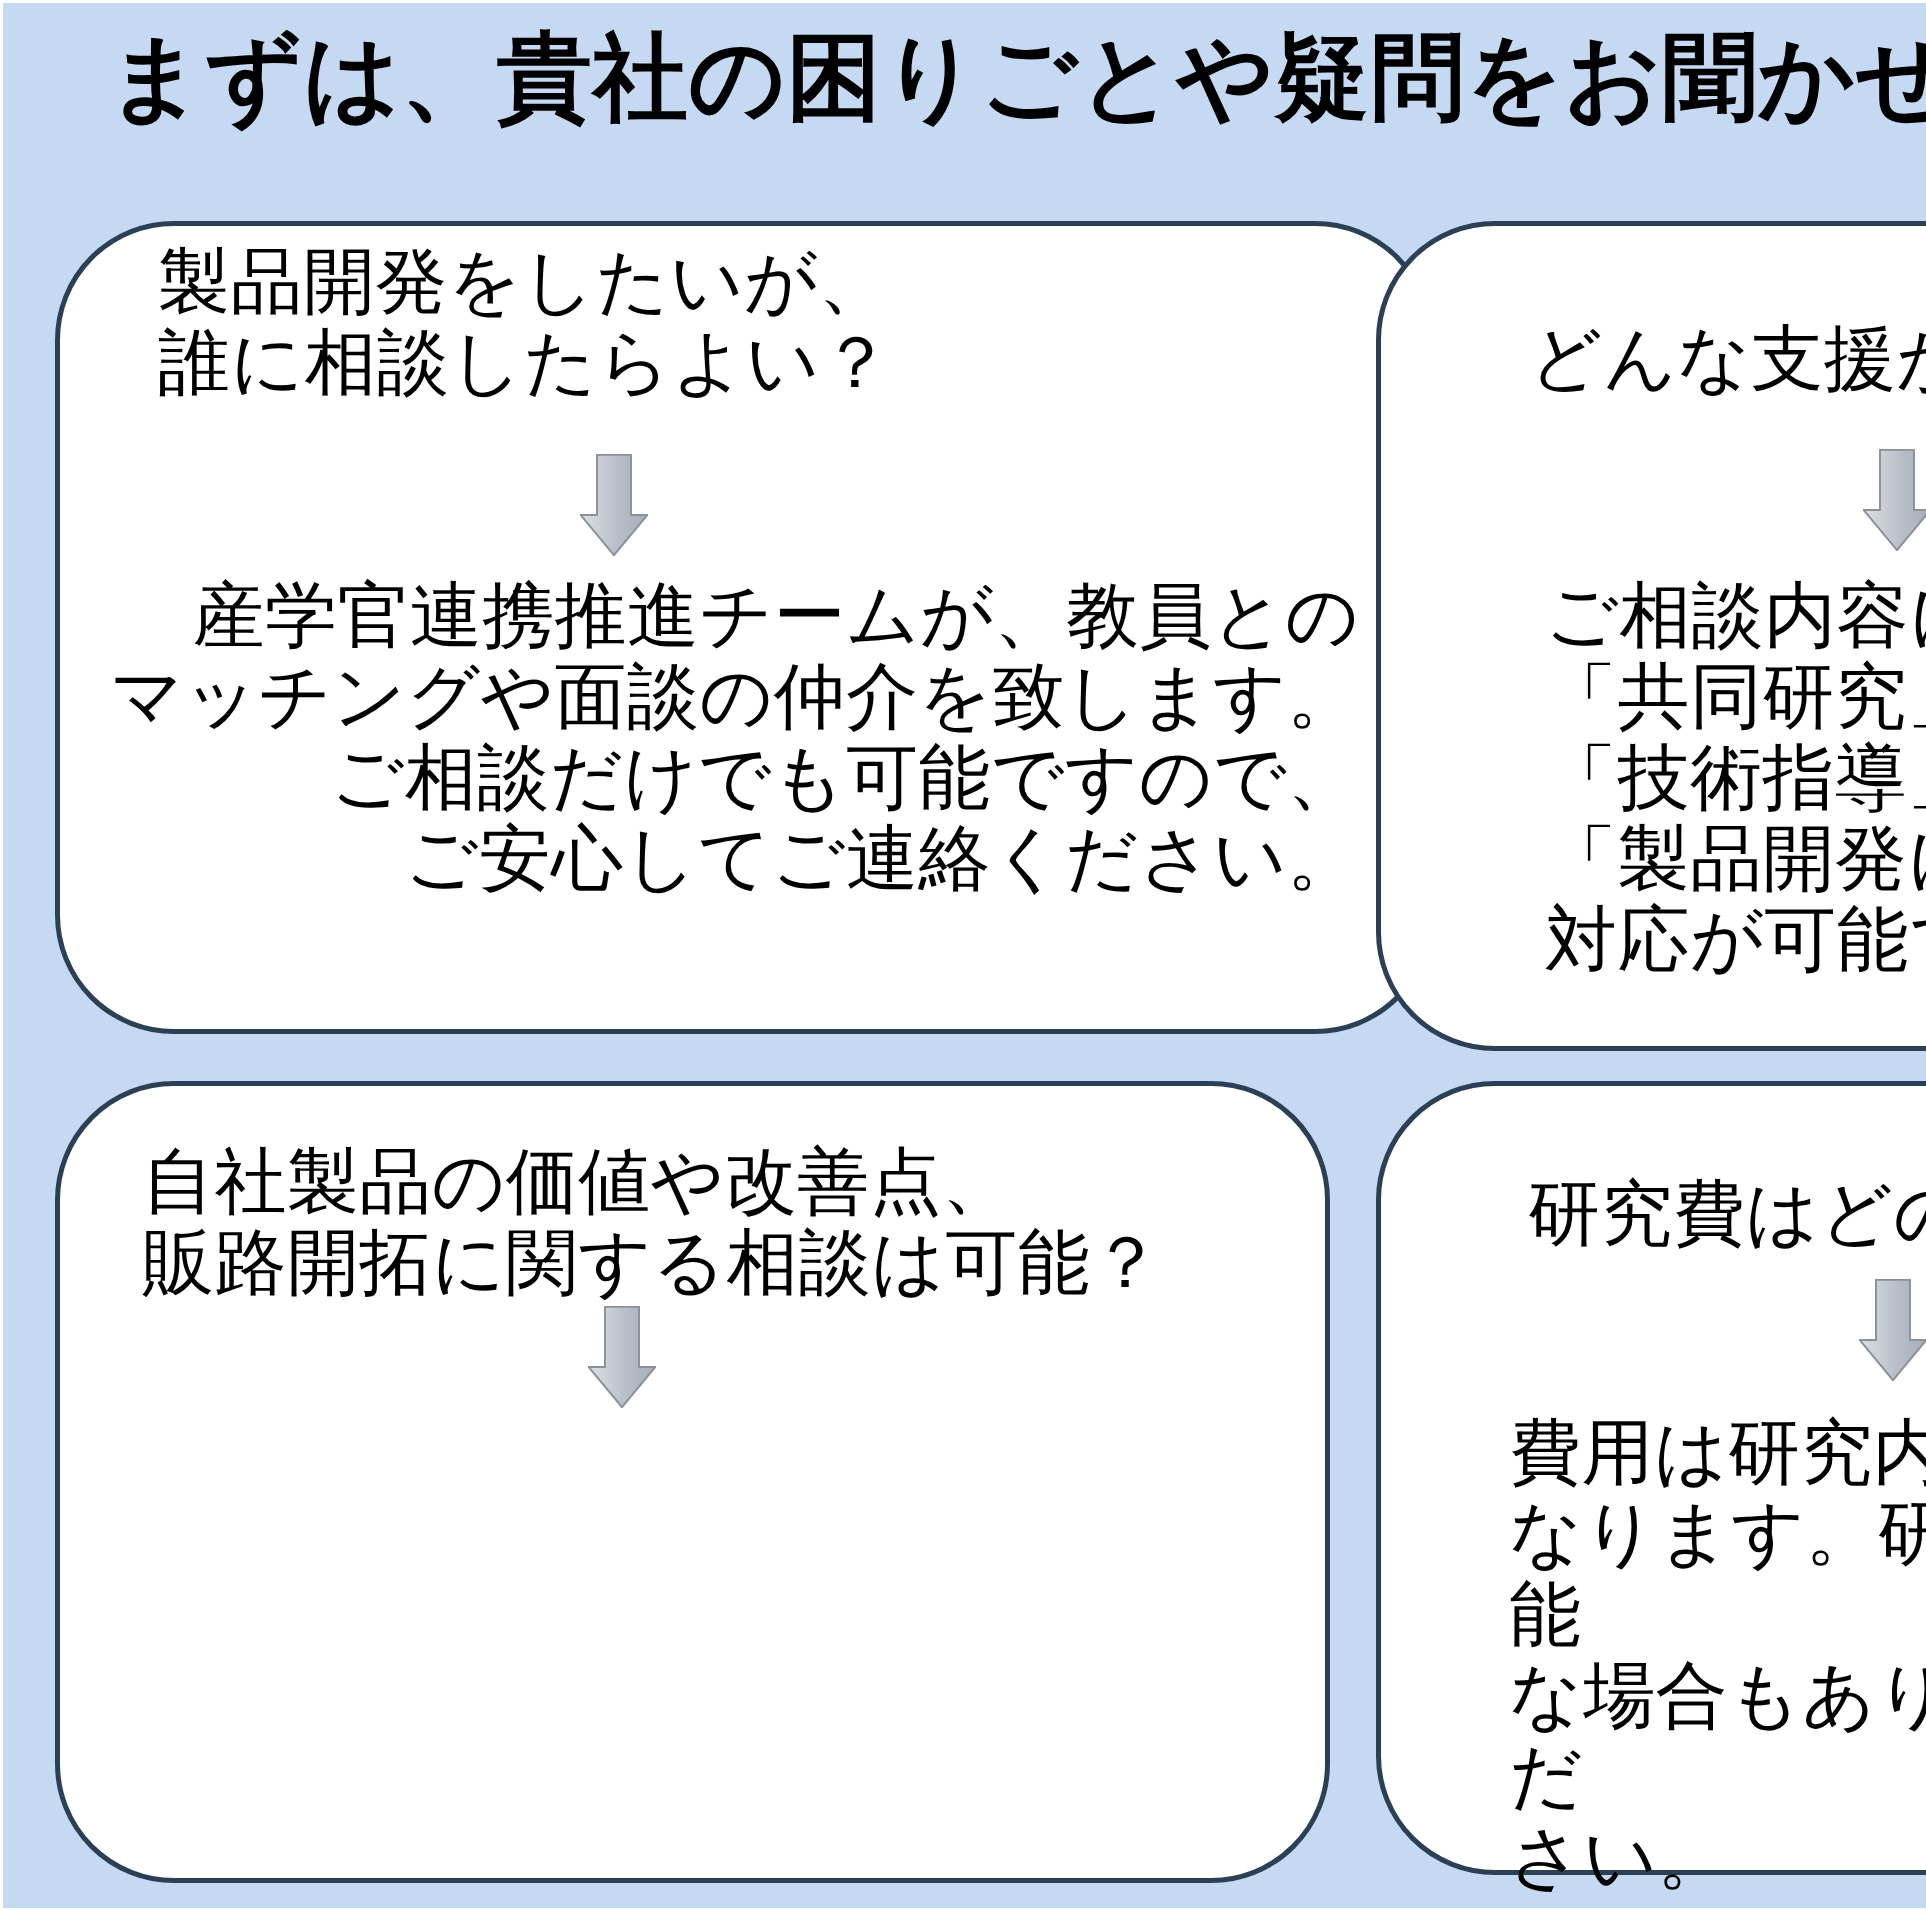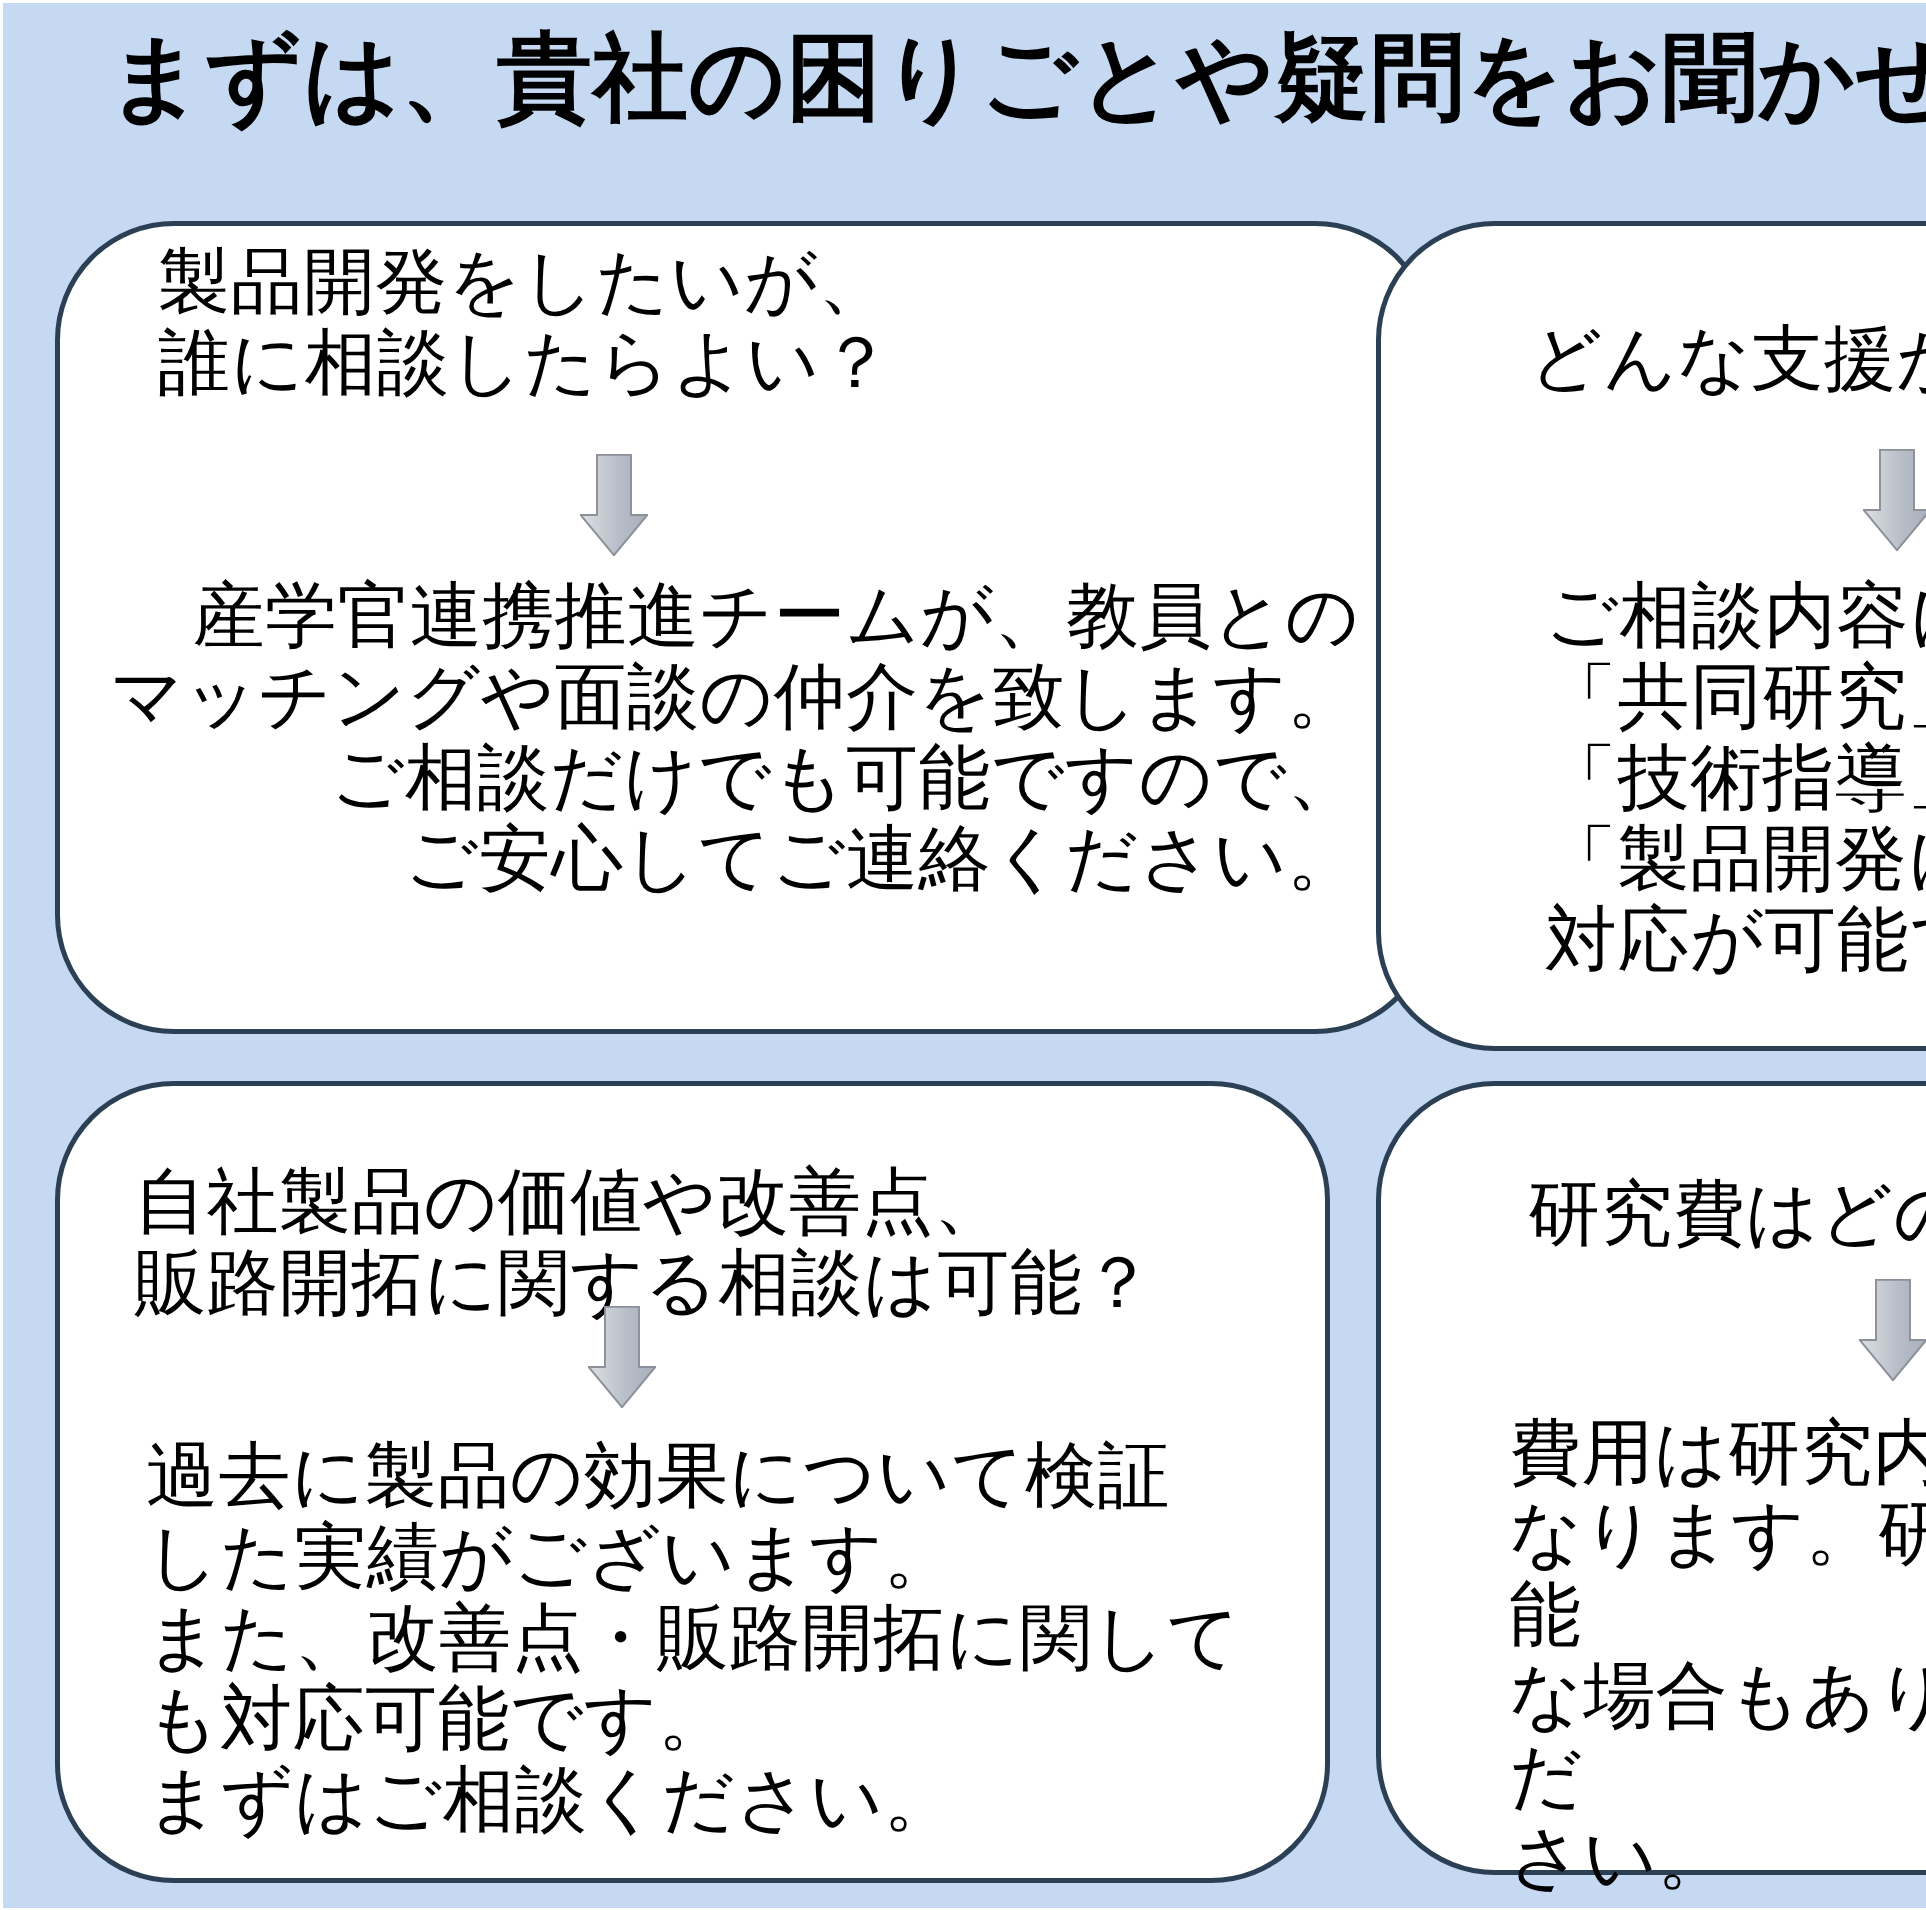--- a/index.html
+++ b/index.html
@@ -44,21 +44,21 @@
   #c1 .q{left:98px;top:15.4px;}
   #c1 .arrow{left:520px;top:228px;}
   #c1 .a{left:50px;top:349px;text-align:right;}
 
   #c2{left:1373px;top:218px;width:1303px;height:830px;}
   #c2 .q{left:148px;top:92px;}
   #c2 .arrow{left:482px;top:223px;}
   #c2 .a{left:164px;top:349px;}
 
   #c3{left:52px;top:1078px;width:1275px;height:802px;}
-  #c3 .q{left:74px;top:55px;margin-top:20px;}
+  #c3 .q{left:82px;top:55px;}
   #c3 .arrow{left:528px;top:220px;}
   #c3 .a{left:86px;top:349px;}
 
   #c4{left:1373px;top:1078px;width:1303px;height:794px;}
   #c4 .q{left:147px;top:87px;}
   #c4 .arrow{left:478px;top:193px;}
   #c4 .a{left:128px;top:326px;}
 </style>
 </head>
 <body>
@@ -100,25 +100,20 @@
 「製品開発に伴う相談」などの
 対応が可能です。</div>
   </div>
 
   <div class="card" id="c3">
     <div class="q">自社製品の価値や改善点、
 販路開拓に関する相談は可能？</div>
     <svg class="arrow" viewBox="0 0 176 264">
       <polygon points="44,2 132,2 132,158 174,158 88,262 2,158 44,158" fill="url(#arrowGrad)" stroke="#8b9099" stroke-width="5" stroke-linejoin="miter"></polygon>
     </svg>
-    <div class="a">過去に製品の効果について検証
-した実績がございます。
-また、改善点・販路開拓に関して
-も対応可能です。
-まずはご相談ください。</div>
   </div>
 
   <div class="card" id="c4">
     <div class="q">研究費はどのくらい必要？</div>
     <svg class="arrow" viewBox="0 0 176 264">
       <polygon points="44,2 132,2 132,158 174,158 88,262 2,158 44,158" fill="url(#arrowGrad)" stroke="#8b9099" stroke-width="5" stroke-linejoin="miter"></polygon>
     </svg>
     <div class="a">費用は研究内容や規模によって異
 なります。研究助成金の申請が可能
 な場合もありますので、ご相談くだ

